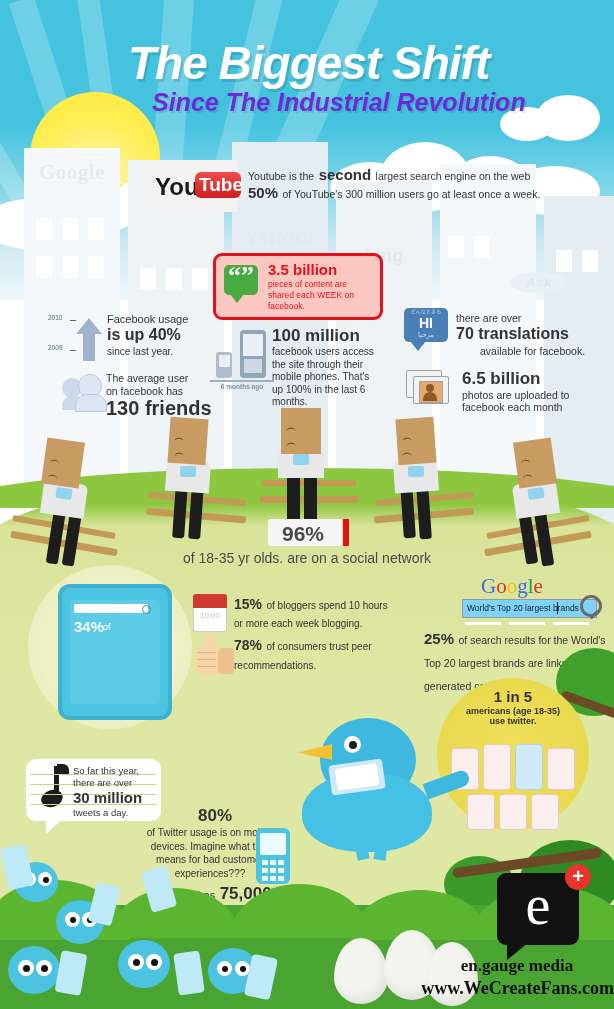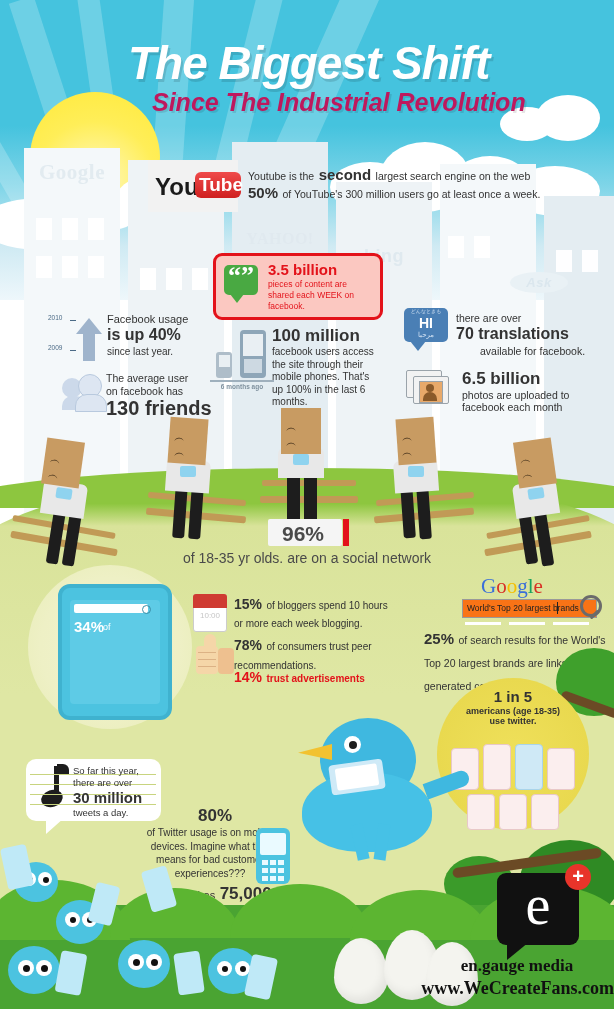--- a/index.html
+++ b/index.html
@@ -77,21 +77,21 @@
            background:radial-gradient(circle,#efe05a 0%,#e9d94f 70%,#e2d245 100%);}
   .ylower{position:absolute;left:437px;top:736px;width:152px;height:94px;overflow:hidden;}
   .ticket{position:absolute;background:#fbeeee;border-radius:4px;border:1px solid #e8c8c8;}
 
   .tree{position:absolute;background:#3fa02c;border-radius:50%;}
   .branch{position:absolute;background:#6b4a25;border-radius:6px;}
 
   .mag{position:absolute;border:3px solid #6b6b6b;border-radius:50%;}
   .maghandle{position:absolute;background:#6b6b6b;border-radius:2px;transform:rotate(45deg);}
 
-  .searchbox{position:absolute;left:462px;top:599px;width:133px;height:17px;background:#f97316;border:1px solid #999;}
+  .searchbox{position:absolute;left:462px;top:599px;width:133px;height:17px;background:#7dd3fc;border:1px solid #999;}
   .thumb{position:absolute;background:#f5d6a8;border-radius:4px;}
   .cal{position:absolute;background:#fff;border-radius:3px;border:1px solid #ccc;}
   .calred{position:absolute;background:#cf3b32;border-radius:3px 3px 0 0;}
   .note{position:absolute;background:#1d1d1d;}
 </style>
 </head>
 <body>
 
 <div id="page">
 
@@ -116,21 +116,21 @@
     <div class="cl" style="left:180px;top:26px;width:90px;height:50px;"></div>
   </div>
   <div class="cloudbank" style="left:500px;top:95px;">
     <div class="cl" style="left:0;top:12px;width:54px;height:34px;"></div>
     <div class="cl" style="left:36px;top:0;width:64px;height:46px;"></div>
   </div>
   <div class="cl" style="left:-20px;top:198px;width:120px;height:52px;"></div>
 
   <div class="t big" style="left:128px;top:36px;width:420px;font-size:46px;font-style:italic;color:#fff;
               text-shadow:2px 3px 0 rgba(0,0,0,.12);letter-spacing:-1px;">The Biggest Shift</div>
-  <div class="t big" style="left:152px;top:88px;width:420px;font-size:25px;font-style:italic;color:#be185d;
+  <div class="t big" style="left:152px;top:88px;width:420px;font-size:25px;font-style:italic;color:#6d28d9;
               text-shadow:2px 2px 0 rgba(0,0,0,.10);">Since The Industrial Revolution</div>
 
   <div class="bld b3" style="left:24px;top:148px;width:96px;height:380px;"></div>
   <div class="bld" style="left:128px;top:160px;width:96px;height:368px;"></div>
   <div class="bld b2" style="left:232px;top:142px;width:96px;height:386px;"></div>
   <div class="bld" style="left:336px;top:182px;width:96px;height:346px;"></div>
   <div class="bld b3" style="left:440px;top:164px;width:96px;height:364px;"></div>
   <div class="bld b2" style="left:544px;top:196px;width:88px;height:332px;"></div>
 
   <div class="logo-plate" style="left:24px;top:160px;width:96px;font-size:21px;font-family:'Liberation Serif',serif;color:#e2ebf0;">Google</div>
@@ -320,24 +320,20 @@
     <div class="thumb" style="left:12px;top:0;width:12px;height:18px;border-radius:6px;"></div>
     <div class="thumb" style="left:26px;top:14px;width:16px;height:26px;background:#eec08f;"></div>
     <div style="position:absolute;left:6px;top:18px;width:18px;height:1.4px;background:#dcb285;"></div>
     <div style="position:absolute;left:6px;top:25px;width:18px;height:1.4px;background:#dcb285;"></div>
     <div style="position:absolute;left:6px;top:32px;width:18px;height:1.4px;background:#dcb285;"></div>
   </div>
   <div class="t" style="left:234px;top:636px;width:170px;">
     <span class="big" style="font-size:14px;">78%</span>
     <span style="font-size:10px;">of consumers trust peer recommendations.</span>
   </div>
-  <div class="t" style="left:234px;top:668px;width:170px;">
-    <span class="big" style="font-size:14px;color:#e3121a;">14%</span>
-    <span class="big" style="font-size:10px;color:#e3121a;">trust advertisements</span>
-  </div>
 
   <div style="position:absolute;left:462px;top:574px;width:100px;font-family:'Liberation Serif',serif;font-size:21px;text-align:center;">
     <span style="color:#3a6fd8;">G</span><span style="color:#d93025;">o</span><span style="color:#f5bf00;">o</span><span style="color:#3a6fd8;">g</span><span style="color:#1aa260;">l</span><span style="color:#d93025;">e</span>
   </div>
   <div class="searchbox">
     <span class="t" style="left:4px;top:3px;font-size:8.5px;color:#222;">World's Top 20 largest brands</span>
     <span style="position:absolute;right:38px;top:2px;width:1px;height:12px;background:#222;"></span>
   </div>
   <div class="mag" style="left:580px;top:595px;width:16px;height:16px;"></div>
   <div class="maghandle" style="left:593px;top:609px;width:3px;height:11px;"></div>

